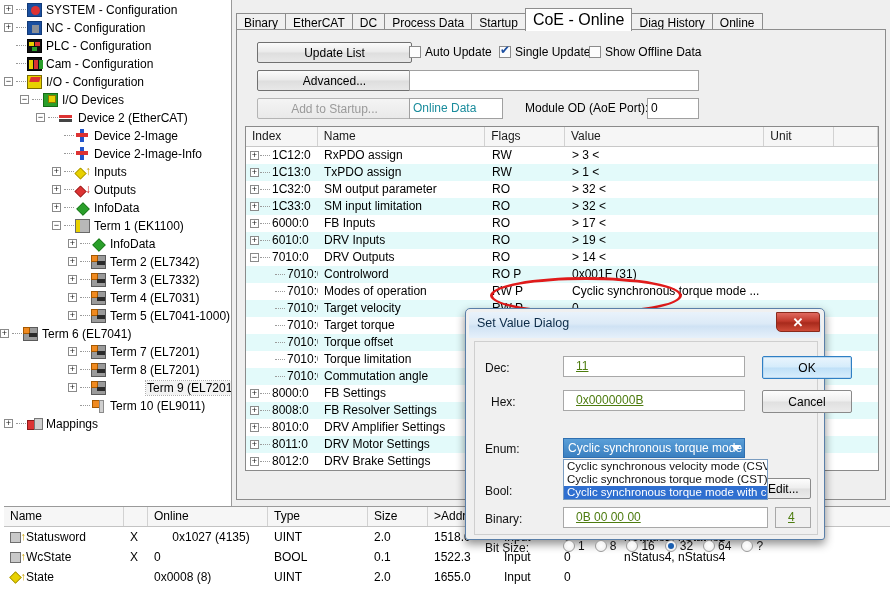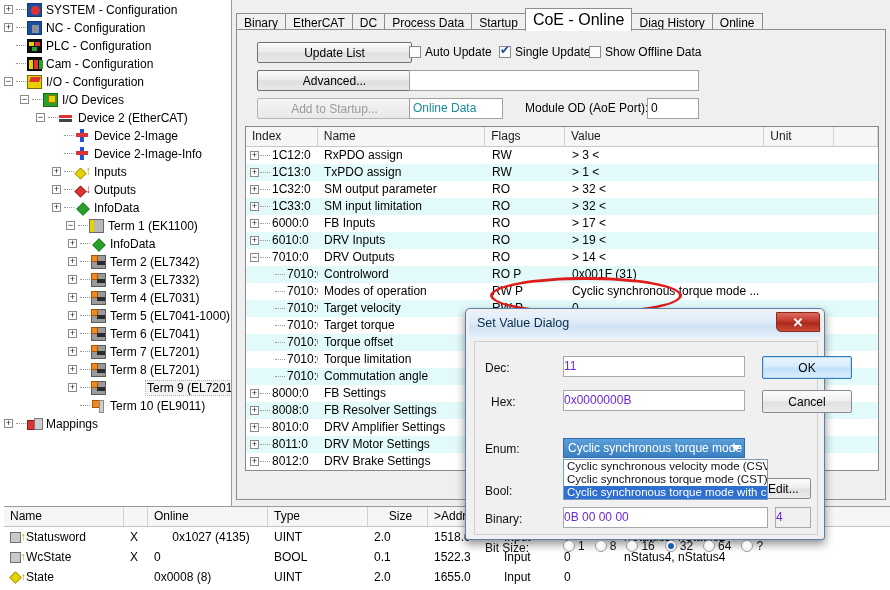--- a/index.html
+++ b/index.html
@@ -145,21 +145,21 @@
     border-radius:3px 3px 0 0; }
   #dlgtitle .t { position:absolute; left:8px; top:4px; font-size:12.5px; color:#0b2a47; }
   #dlgclose { position:absolute; right:1px; top:0px; width:44px; height:20px;
      background: linear-gradient(#e06a5f,#c0392b 45%,#a82a1c 55%,#cf4b38);
      border:1px solid #8a2a1c; border-radius:0 3px 0 5px; color:#fff;
      font-size:13px; text-align:center; line-height:19px; font-weight:bold; cursor:pointer;}
   #dlgbody { position:absolute; left:8px; top:32px; width:344px; height:194px;
              background:#f0f0f0; border:1px solid #cfcfcf; }
   .dlabel { position:absolute; font-size:12px; color:#111; }
   .dfield { position:absolute; border:1px solid #a8a8a8; background:#fff; font-size:12px;
-            padding:2px 0; color:#6d28d9; }
+            padding:2px 12px; color:#4d7c0f;text-decoration:underline; }
   .dbtn { position:absolute; border:1px solid #8a8a8a; border-radius:2px;
           background:linear-gradient(#fdfdfd,#eeeeee 48%,#e0e0e0 52%,#ebebeb);
           font-size:12px; text-align:center; cursor:pointer; }
   .dbtn.prim { border:1px solid #2f7fc4; box-shadow:0 0 0 1px #bcd9f0 inset;
                background:linear-gradient(#eaf5fd,#d5ecfb 48%,#bfe0f7 52%,#d9eefc); }
   #enumbox { position:absolute; left:88px; top:96px; width:182px; height:20px;
              border:1px solid #2f6fb0; background:linear-gradient(#5a9fd8,#3a7fc0);
              color:#fff; font-size:12px; line-height:19px; padding-left:4px; overflow:hidden; cursor:pointer; }
   #enumarrow { position:absolute; right:3px; top:6px; width:0;height:0;
                border-left:5px solid transparent;border-right:5px solid transparent;border-top:6px solid #fff; }
@@ -187,27 +187,27 @@
       <div class="tnode" style="padding-left: 4px;"><span class="expander none"></span><span class="dotted"></span><span class="ico i-plc"></span><span class="lbl">PLC - Configuration</span></div>
       <div class="tnode" style="padding-left: 4px;"><span class="expander none"></span><span class="dotted"></span><span class="ico i-cam"></span><span class="lbl">Cam - Configuration</span></div>
       <div class="tnode" style="padding-left: 4px;"><span class="expander">−</span><span class="dotted"></span><span class="ico i-io"></span><span class="lbl">I/O - Configuration</span></div>
       <div class="tnode" style="padding-left: 20px;"><span class="expander">−</span><span class="dotted"></span><span class="ico i-iodev"></span><span class="lbl">I/O Devices</span></div>
       <div class="tnode" style="padding-left: 36px;"><span class="expander">−</span><span class="dotted"></span><span class="ico i-ecat"></span><span class="lbl">Device 2 (EtherCAT)</span></div>
       <div class="tnode" style="padding-left: 52px;"><span class="expander none"></span><span class="dotted"></span><span class="ico i-img"></span><span class="lbl">Device 2-Image</span></div>
       <div class="tnode" style="padding-left: 52px;"><span class="expander none"></span><span class="dotted"></span><span class="ico i-img"></span><span class="lbl">Device 2-Image-Info</span></div>
       <div class="tnode" style="padding-left: 52px;"><span class="expander">+</span><span class="dotted"></span><span class="ico i-in"></span><span class="lbl">Inputs</span></div>
       <div class="tnode" style="padding-left: 52px;"><span class="expander">+</span><span class="dotted"></span><span class="ico i-out"></span><span class="lbl">Outputs</span></div>
       <div class="tnode" style="padding-left: 52px;"><span class="expander">+</span><span class="dotted"></span><span class="ico i-info"></span><span class="lbl">InfoData</span></div>
-      <div class="tnode" style="padding-left: 66px;"><span class="expander">−</span><span class="dotted"></span><span class="ico i-ek"></span><span class="lbl">Term 1 (EK1100)</span></div>
+      <div class="tnode" style="padding-left: 52px;"><span class="expander">−</span><span class="dotted"></span><span class="ico i-ek"></span><span class="lbl">Term 1 (EK1100)</span></div>
       <div class="tnode" style="padding-left: 68px;"><span class="expander">+</span><span class="dotted"></span><span class="ico i-info"></span><span class="lbl">InfoData</span></div>
       <div class="tnode" style="padding-left: 68px;"><span class="expander">+</span><span class="dotted"></span><span class="ico i-term"></span><span class="lbl">Term 2 (EL7342)</span></div>
       <div class="tnode" style="padding-left: 68px;"><span class="expander">+</span><span class="dotted"></span><span class="ico i-term"></span><span class="lbl">Term 3 (EL7332)</span></div>
       <div class="tnode" style="padding-left: 68px;"><span class="expander">+</span><span class="dotted"></span><span class="ico i-term"></span><span class="lbl">Term 4 (EL7031)</span></div>
       <div class="tnode" style="padding-left: 68px;"><span class="expander">+</span><span class="dotted"></span><span class="ico i-term"></span><span class="lbl">Term 5 (EL7041-1000)</span></div>
-      <div class="tnode" style="padding-left: 68px;"><span class="expander">+</span><span class="dotted"></span><span class="ico i-term"></span><span class="lbl">Term 6 (EL7041)</span></div>
+      <div class="tnode" style=""><span class="expander">+</span><span class="dotted"></span><span class="ico i-term"></span><span class="lbl">Term 6 (EL7041)</span></div>
       <div class="tnode" style="padding-left: 68px;"><span class="expander">+</span><span class="dotted"></span><span class="ico i-term"></span><span class="lbl">Term 7 (EL7201)</span></div>
       <div class="tnode" style="padding-left: 68px;"><span class="expander">+</span><span class="dotted"></span><span class="ico i-term"></span><span class="lbl">Term 8 (EL7201)</span></div>
       <div class="tnode" style="padding-left: 68px;"><span class="expander">+</span><span class="dotted"></span><span class="ico i-term"></span><span class="lbl sel">Term 9 (EL7201)</span></div>
       <div class="tnode" style="padding-left: 68px;"><span class="expander none"></span><span class="dotted"></span><span class="ico i-el9"></span><span class="lbl">Term 10 (EL9011)</span></div>
       <div class="tnode" style="padding-left: 4px;"><span class="expander">+</span><span class="dotted"></span><span class="ico i-map"></span><span class="lbl">Mappings</span></div>
     </div>
 
   <div id="main">
 
     <div id="tabstrip"><div class="tab">Binary</div><div class="tab">EtherCAT</div><div class="tab">DC</div><div class="tab">Process Data</div><div class="tab">Startup</div><div class="tab active">CoE - Online</div><div class="tab">Diag History</div><div class="tab">Online</div></div>
@@ -387,21 +387,21 @@
 
     <div id="ellipse"></div>
   </div>
 
   <div id="btable">
     <div id="bhead">
         <div class="hc" style="width: 120px;">Name</div>
         <div class="hc" style="width: 24px;"></div>
         <div class="hc" style="width: 120px;">Online</div>
         <div class="hc" style="width: 100px;">Type</div>
-        <div class="hc" style="width: 60px; text-align: center;">Size</div>
+        <div class="hc" style="width: 60px;">Size</div>
         <div class="hc" style="width: 70px;">&gt;Addr...</div>
         <div class="hc" style="width: 60px;">In/Out</div>
         <div class="hc" style="width: 60px;">User ID</div>
         <div class="hc" style="width: 180px;">Linked to</div>
       </div>
     <div id="bbody">
         <div class="brow">
           <div class="bc" style="width: 120px;"><span class="vico inp"></span><span>Statusword</span></div>
           <div class="bc" style="width: 24px;">X</div>
           <div class="bc" style="width: 120px; text-align: center;">0x1027 (4135)</div>

